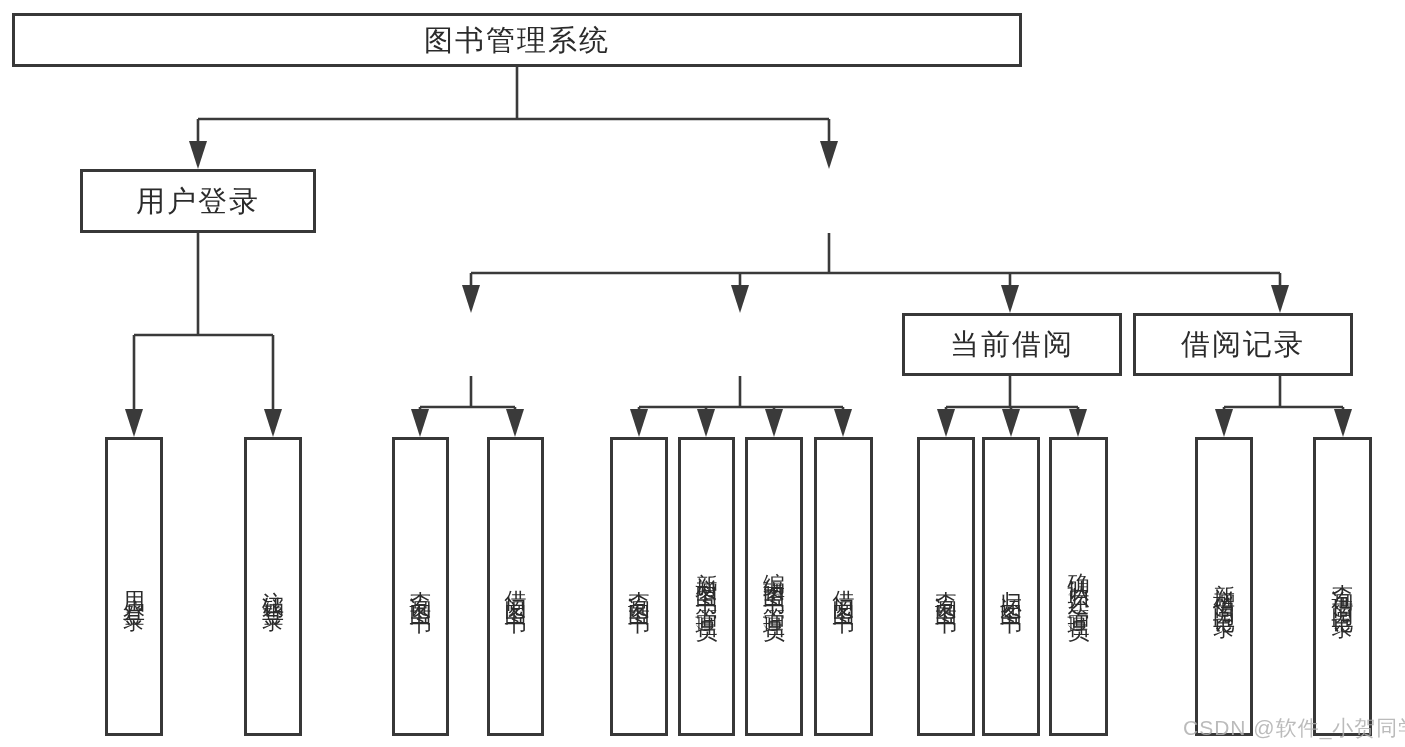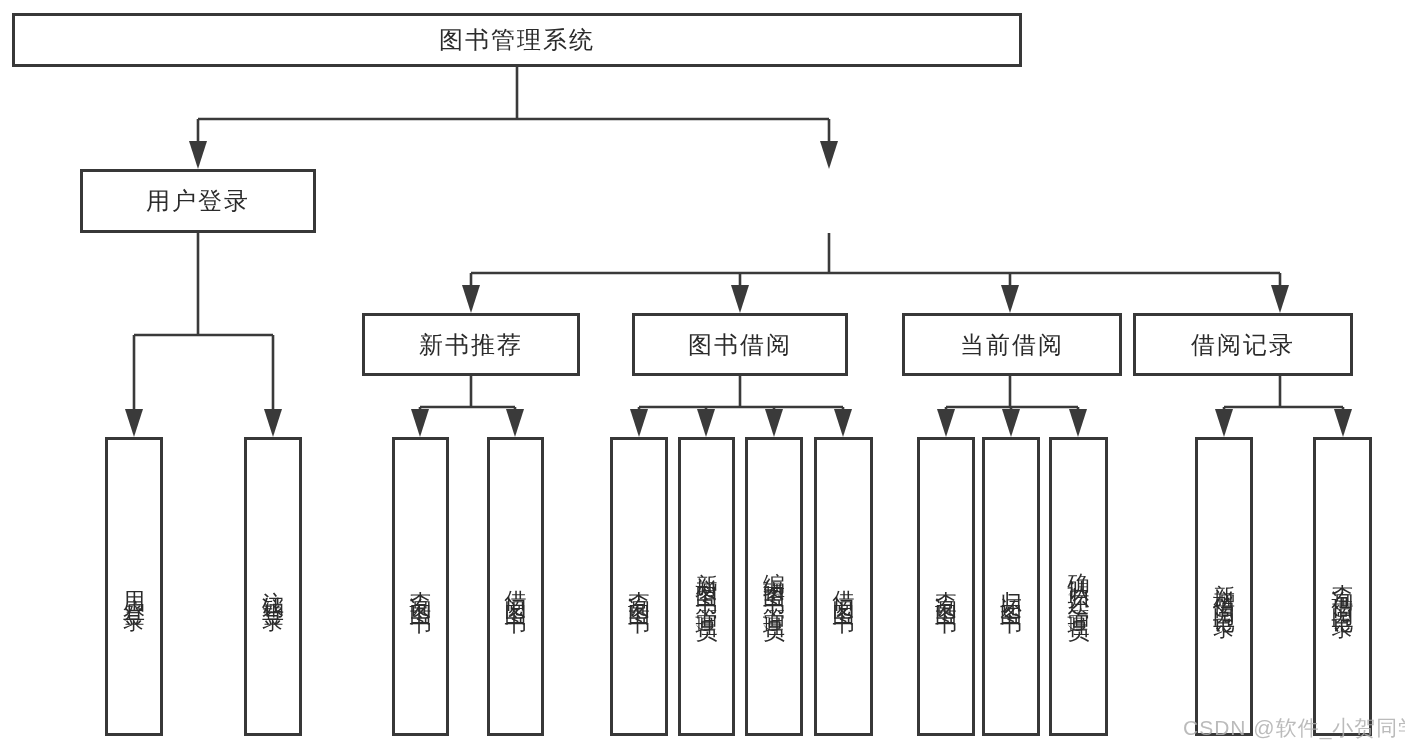--- a/index.html
+++ b/index.html
@@ -29,21 +29,21 @@
     position: absolute;
     box-sizing: border-box;
     background: #ffffff;
     border: 3px solid #383838;
     display: flex;
     align-items: center;
     justify-content: center;
   }
   .hlabel {
     color: #2b2b2b;
-    font-size: 24px;
+    font-size: 29px;
     letter-spacing: 2px;
     white-space: nowrap;
     line-height: 1;
   }
   .vlabel {
     color: #2b2b2b;
     font-size: 22px;
     writing-mode: vertical-rl;
     text-orientation: mixed;
     letter-spacing: 7px;
@@ -145,26 +145,20 @@
   </svg>
 
   <div class="node" style="left:12px;top:13px;width:1010px;height:54px">
     <span class="hlabel">图书管理系统</span>
   </div>
 
   <div class="node" style="left:80px;top:169px;width:236px;height:64px">
     <span class="hlabel">用户登录</span>
   </div>
 
-  <div class="node" style="left:362px;top:313px;width:218px;height:63px">
-    <span class="hlabel">新书推荐</span>
-  </div>
-  <div class="node" style="left:632px;top:313px;width:216px;height:63px">
-    <span class="hlabel">图书借阅</span>
-  </div>
   <div class="node" style="left:902px;top:313px;width:220px;height:63px">
     <span class="hlabel">当前借阅</span>
   </div>
   <div class="node" style="left:1133px;top:313px;width:220px;height:63px">
     <span class="hlabel">借阅记录</span>
   </div>
 
   <div class="node" style="left:105px;top:437px;width:58px;height:299px">
     <span class="vlabel">用户登录</span>
   </div>

